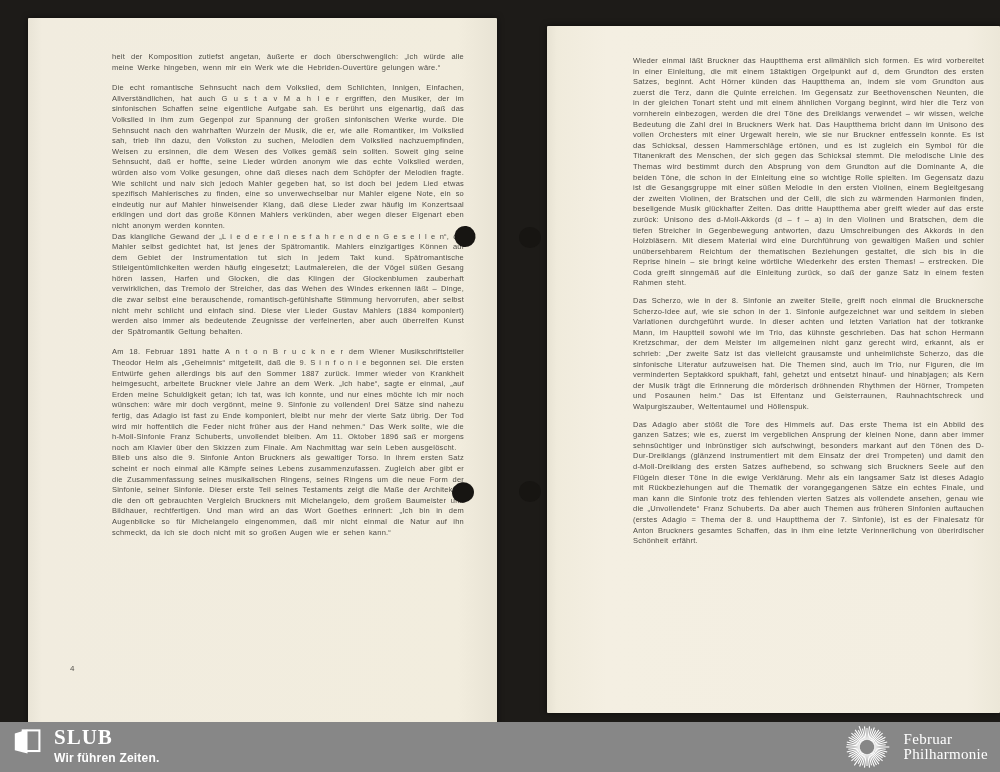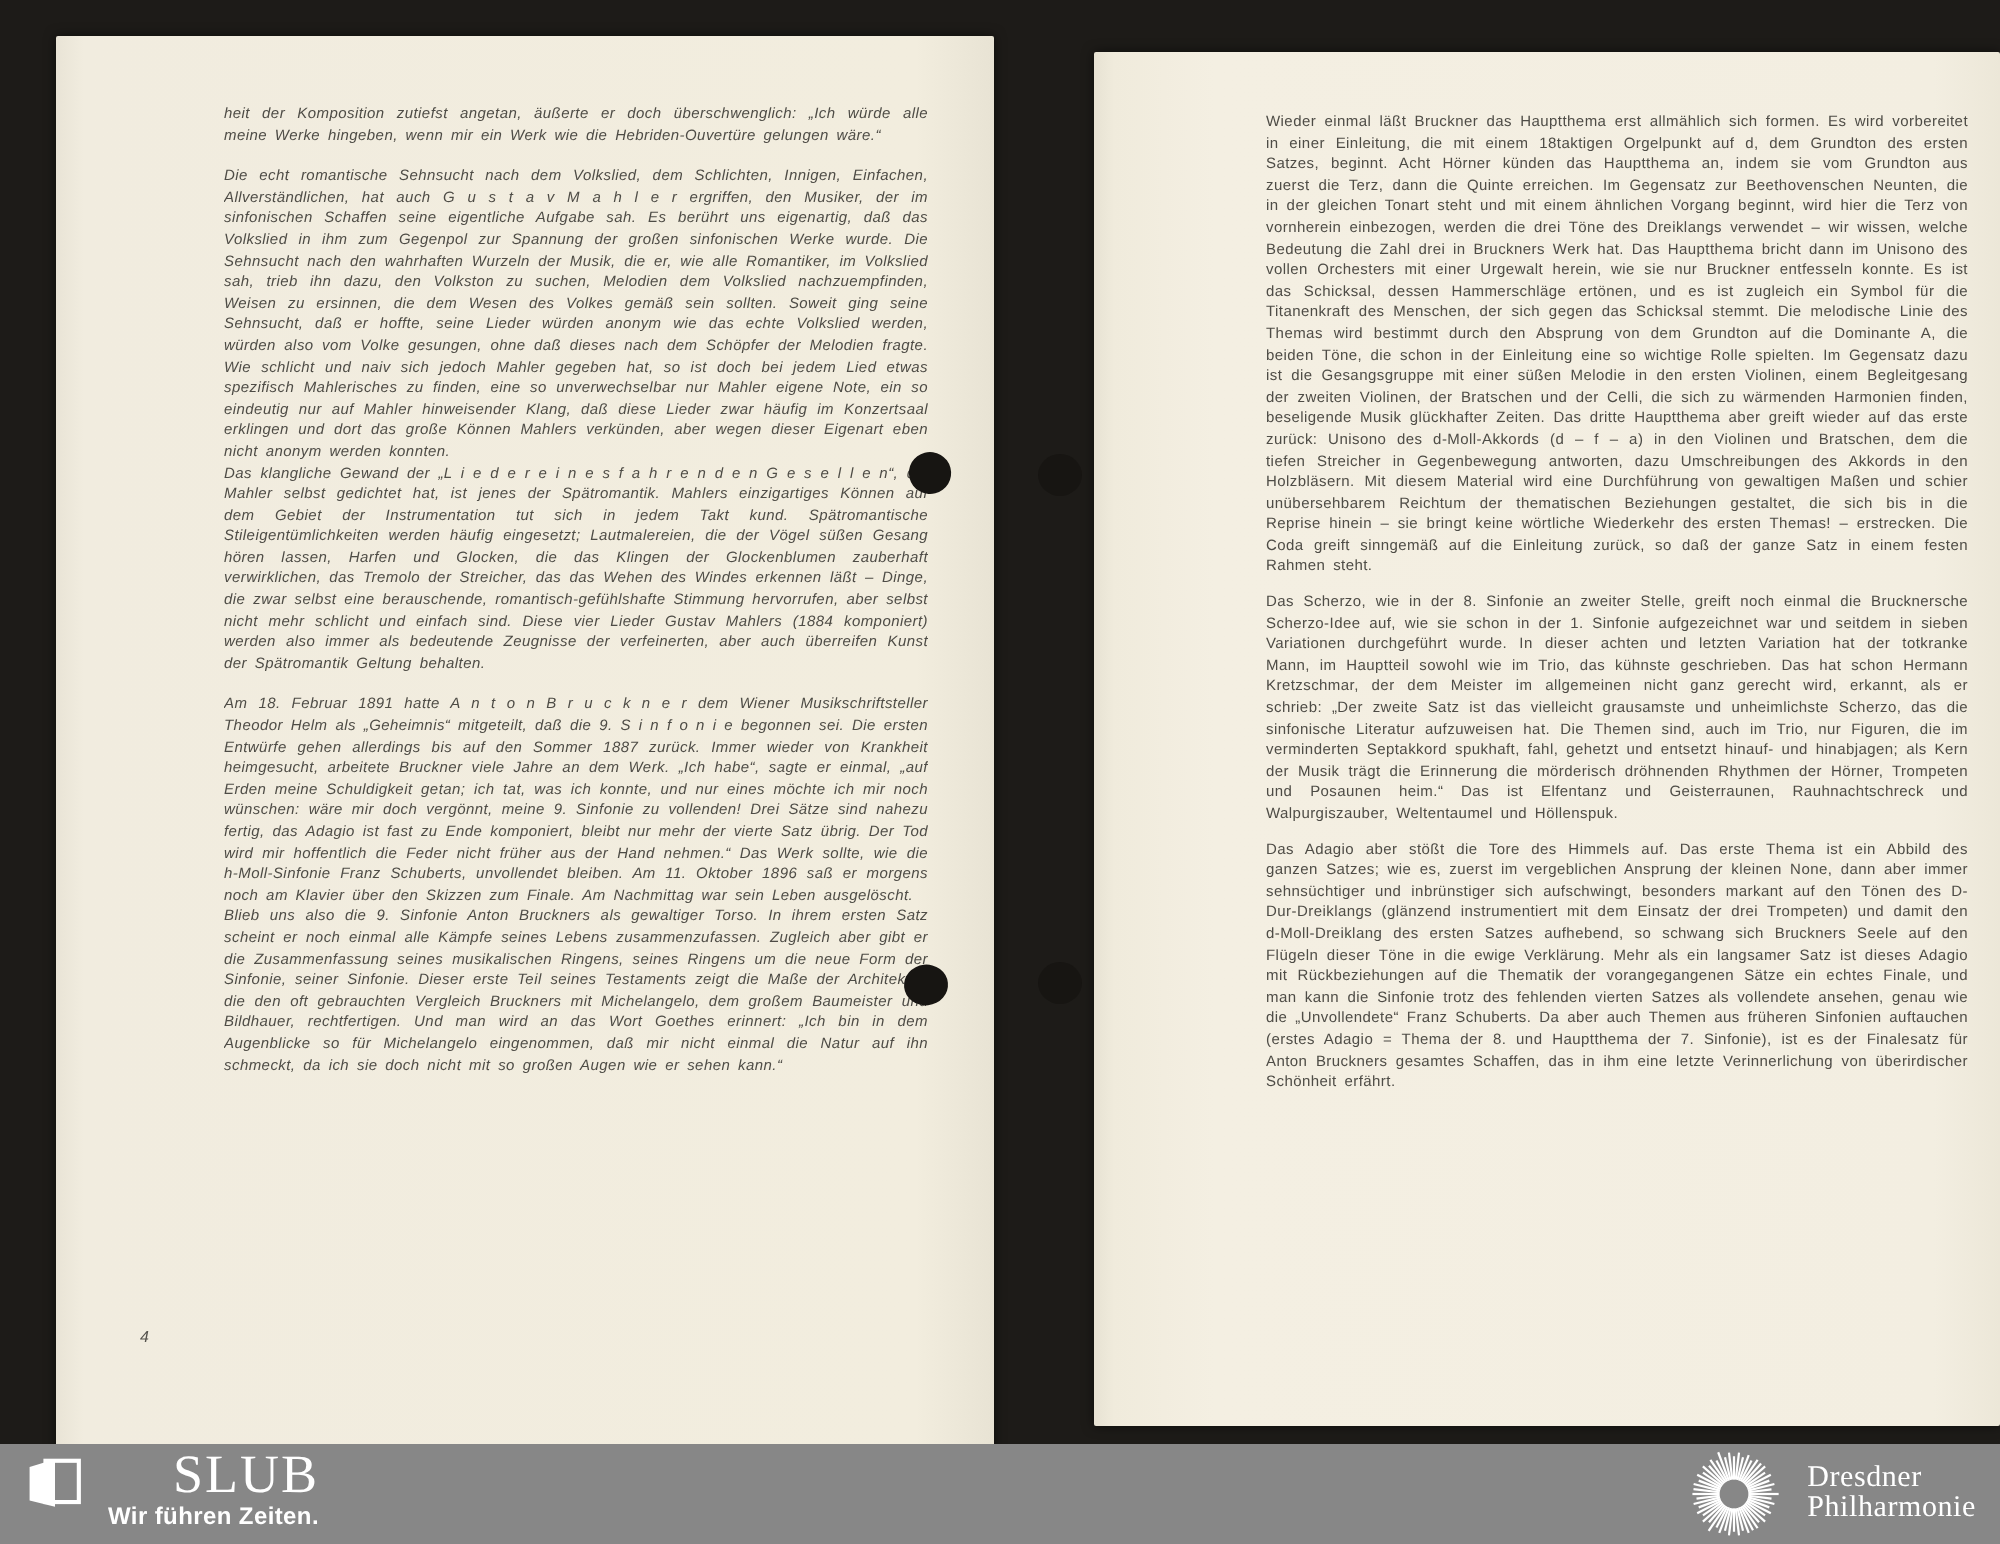--- a/index.html
+++ b/index.html
@@ -15,21 +15,20 @@
   
   .page{
     position:absolute;
     background:#f1ecdf;
     box-shadow:0 0 6px rgba(0,0,0,.55);
   }
   .page-left{
     left:28px;top:18px;width:469px;height:709px;
     background:linear-gradient(90deg,#e9e4d6 0px,#f1ecdf 14px,#f2edde 430px,#e8e3d4 469px);
     border-radius:1px;
-    font-style:italic;
   }
   .page-right{
     left:503px;top:26px;width:453px;height:687px;
     background:linear-gradient(90deg,#e7e2d3 0px,#f0ebdc 10px,#f4efe2 60px,#f3eee1 420px,#ece7d8 453px);
     border-radius:1px;
     margin-left:44px;
   }
   .textblock{
     position:absolute;
     color:#4e4c46;
@@ -66,21 +65,21 @@
     background:#878787;z-index:5;
   }
   .slub{
     position:absolute;left:14px;top:2px;
     display:flex;align-items:flex-start;
   }
   .slub-book{width:27px;height:31px;margin-top:2px;}
   .slub-text{margin-left:13px;color:#ffffff;}
   .slub-name{
     font-family:"Liberation Serif", serif;
-    font-weight:normal;font-size:27px;line-height:26px;letter-spacing:1px;text-align:right;
+    font-weight:bold;font-size:21px;line-height:26px;letter-spacing:1px;
   }
   .slub-tagline{
     font-family:"Liberation Sans", sans-serif;
     font-weight:bold;font-size:12px;line-height:13px;margin-top:2px;letter-spacing:.2px;
   }
   .phil{
     position:absolute;right:12px;top:2px;
     display:flex;align-items:center;
   }
   .phil-star{width:46px;height:46px;}
@@ -181,19 +180,19 @@
           <line x1="4.26" y1="-6.17" x2="12.33" y2="-17.86" stroke="#ffffff" stroke-width="1.15"></line>
           <line x1="4.97" y1="-5.61" x2="14.12" y2="-15.94" stroke="#ffffff" stroke-width="1.15"></line>
           <line x1="5.61" y1="-4.97" x2="16.24" y2="-14.39" stroke="#ffffff" stroke-width="1.15"></line>
           <line x1="6.17" y1="-4.26" x2="16.21" y2="-11.19" stroke="#ffffff" stroke-width="1.15"></line>
           <line x1="6.64" y1="-3.49" x2="19.21" y2="-10.08" stroke="#ffffff" stroke-width="1.15"></line>
           <line x1="7.01" y1="-2.66" x2="18.42" y2="-6.99" stroke="#ffffff" stroke-width="1.15"></line>
           <line x1="7.28" y1="-1.79" x2="21.07" y2="-5.19" stroke="#ffffff" stroke-width="1.15"></line>
           <line x1="7.45" y1="-0.90" x2="19.56" y2="-2.37" stroke="#ffffff" stroke-width="1.15"></line>
         </svg>
       <div class="phil-text">
-        <div>Dresdner</div>
+        <div>Februar</div>
         <div>Philharmonie</div>
       </div>
     </div>
 
   </div>
 </div>
 
 </body></html>

